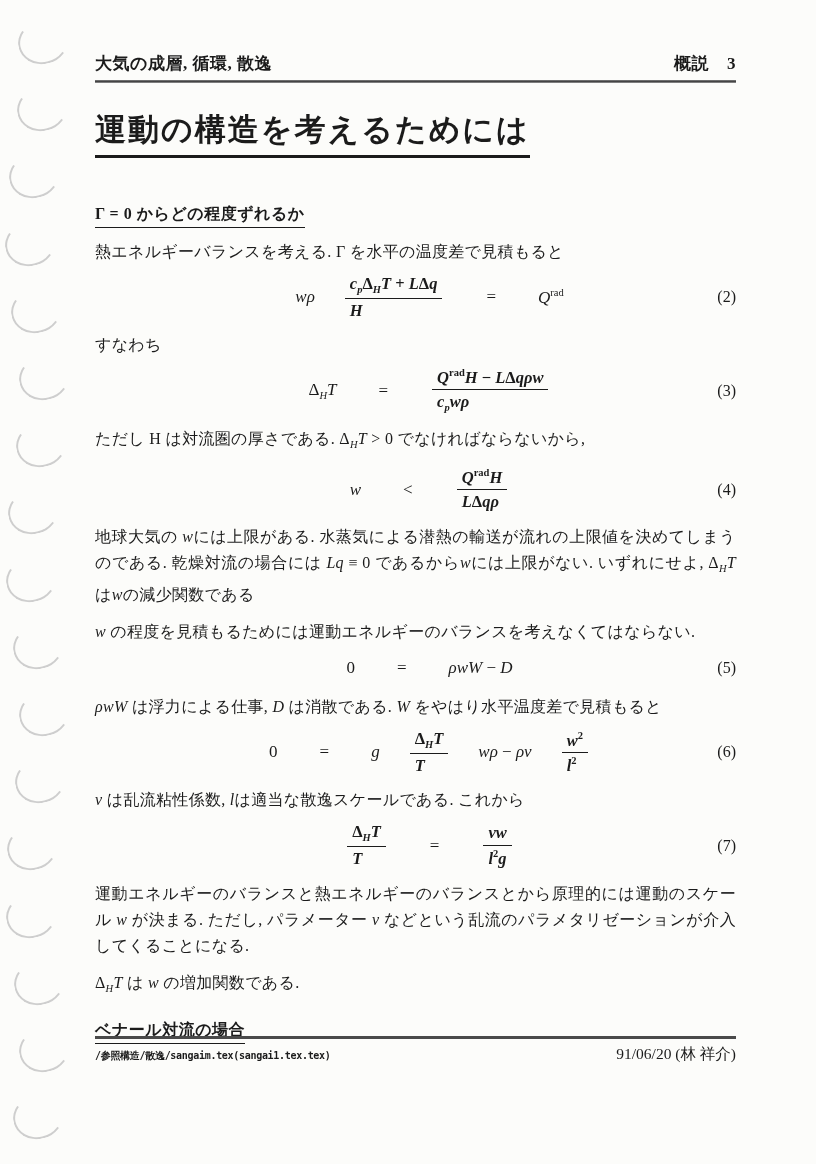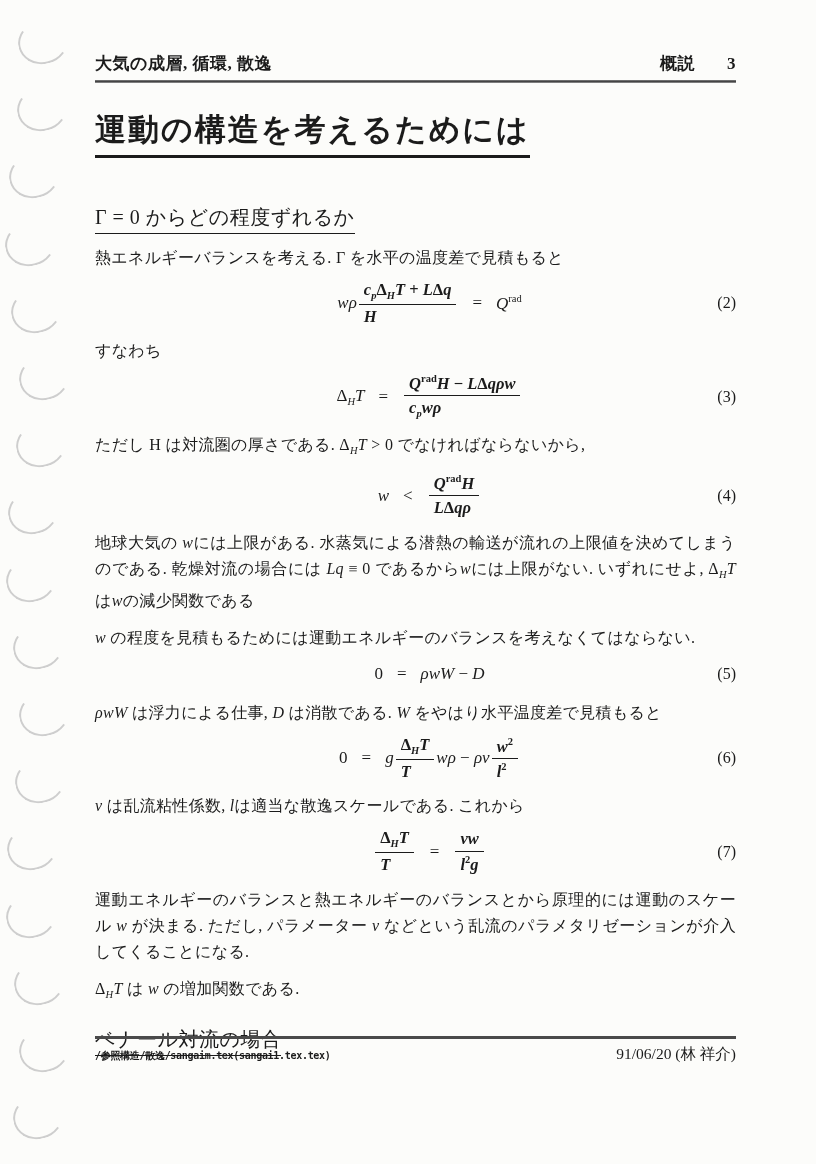--- a/index.html
+++ b/index.html
@@ -3,35 +3,35 @@
 <meta charset="utf-8">
 <style>
   html,body{margin:0;padding:0;background:#ffffff;}
   .page{position:relative;width:816px;height:1164px;background:#fcfcfa;overflow:hidden;
         font-family:"Liberation Serif","DejaVu Serif",serif;color:#1b1b1b;}
   .binder-marks{position:absolute;left:0;top:0;width:90px;height:1164px;}
   .ring{position:absolute;width:46px;height:40px;border:2px solid #c7c7c7;border-radius:50%;
         border-top-color:transparent;border-right-color:transparent;transform:rotate(-12deg);opacity:.85;}
   .content{position:absolute;left:95px;top:0;width:641px;padding-top:52px;}
   .hdr{display:flex;justify-content:space-between;align-items:baseline;font-size:17px;font-weight:bold;letter-spacing:.5px;}
-  .hdr-right{display:flex;gap:32px;align-items:baseline;}
+  .hdr-right{display:flex;gap:18px;align-items:baseline;}
   .hdr-rule{margin-top:5px;height:3px;background:linear-gradient(#8a8a8a,#3c3c3c 45%,#9a9a9a);}
   .title-row{margin-top:26px;}
   .title-text{display:inline-block;font-size:31px;font-weight:bold;letter-spacing:2px;
               border-bottom:3px solid #1b1b1b;padding-bottom:4px;}
   .subheading-row{margin-top:18px;}
   .subheading-row:first-child{margin-top:46px;margin-bottom:8px;}
-  .subheading{display:inline-block;font-size:20px;font-weight:normal;letter-spacing:.5px;
+  .subheading{display:inline-block;font-size:16px;font-weight:bold;letter-spacing:.5px;
               border-bottom:1.6px solid #1b1b1b;padding-bottom:2px;}
   .para{margin-top:11px;font-size:16px;line-height:26px;letter-spacing:.3px;text-align:justify;}
   .mi{font-style:italic;}
   sub{font-size:10.5px;}
   sup{font-size:10.5px;}
   .eq-row{position:relative;margin:8px 0;display:flex;justify-content:center;align-items:center;min-height:30px;}
-  .eq-content{display:inline-flex;align-items:center;font-size:17px;transform:translateX(14px);}
+  .eq-content{display:inline-flex;align-items:center;font-size:17px;transform:translateX(14px);gap:28px;}
   .eq-piece{white-space:pre;}
   .eq-rel{margin:0 14px;white-space:pre;}
   .eq-number{position:absolute;right:0;top:50%;transform:translateY(-50%);font-size:16px;}
   .frac{display:inline-block;text-align:left;vertical-align:middle;font-size:16.5px;line-height:1.3;margin:0 2px;font-weight:bold;}
   .frac .num{display:block;border-bottom:1.3px solid #1b1b1b;padding:0 5px 1px;white-space:pre;}
   .frac .den{display:block;padding:1px 5px 0;white-space:pre;}
   .footer-rule{position:absolute;left:95px;top:1036px;width:641px;height:2.5px;background:#4a4a4a;}
   .footer-row{position:absolute;left:95px;top:1044px;width:641px;display:flex;justify-content:space-between;align-items:baseline;}
   .footer-path{font-size:10px;font-weight:bold;font-family:"DejaVu Sans Mono","Liberation Mono",monospace;letter-spacing:-.3px;}
   .footer-date{font-size:15.5px;}

